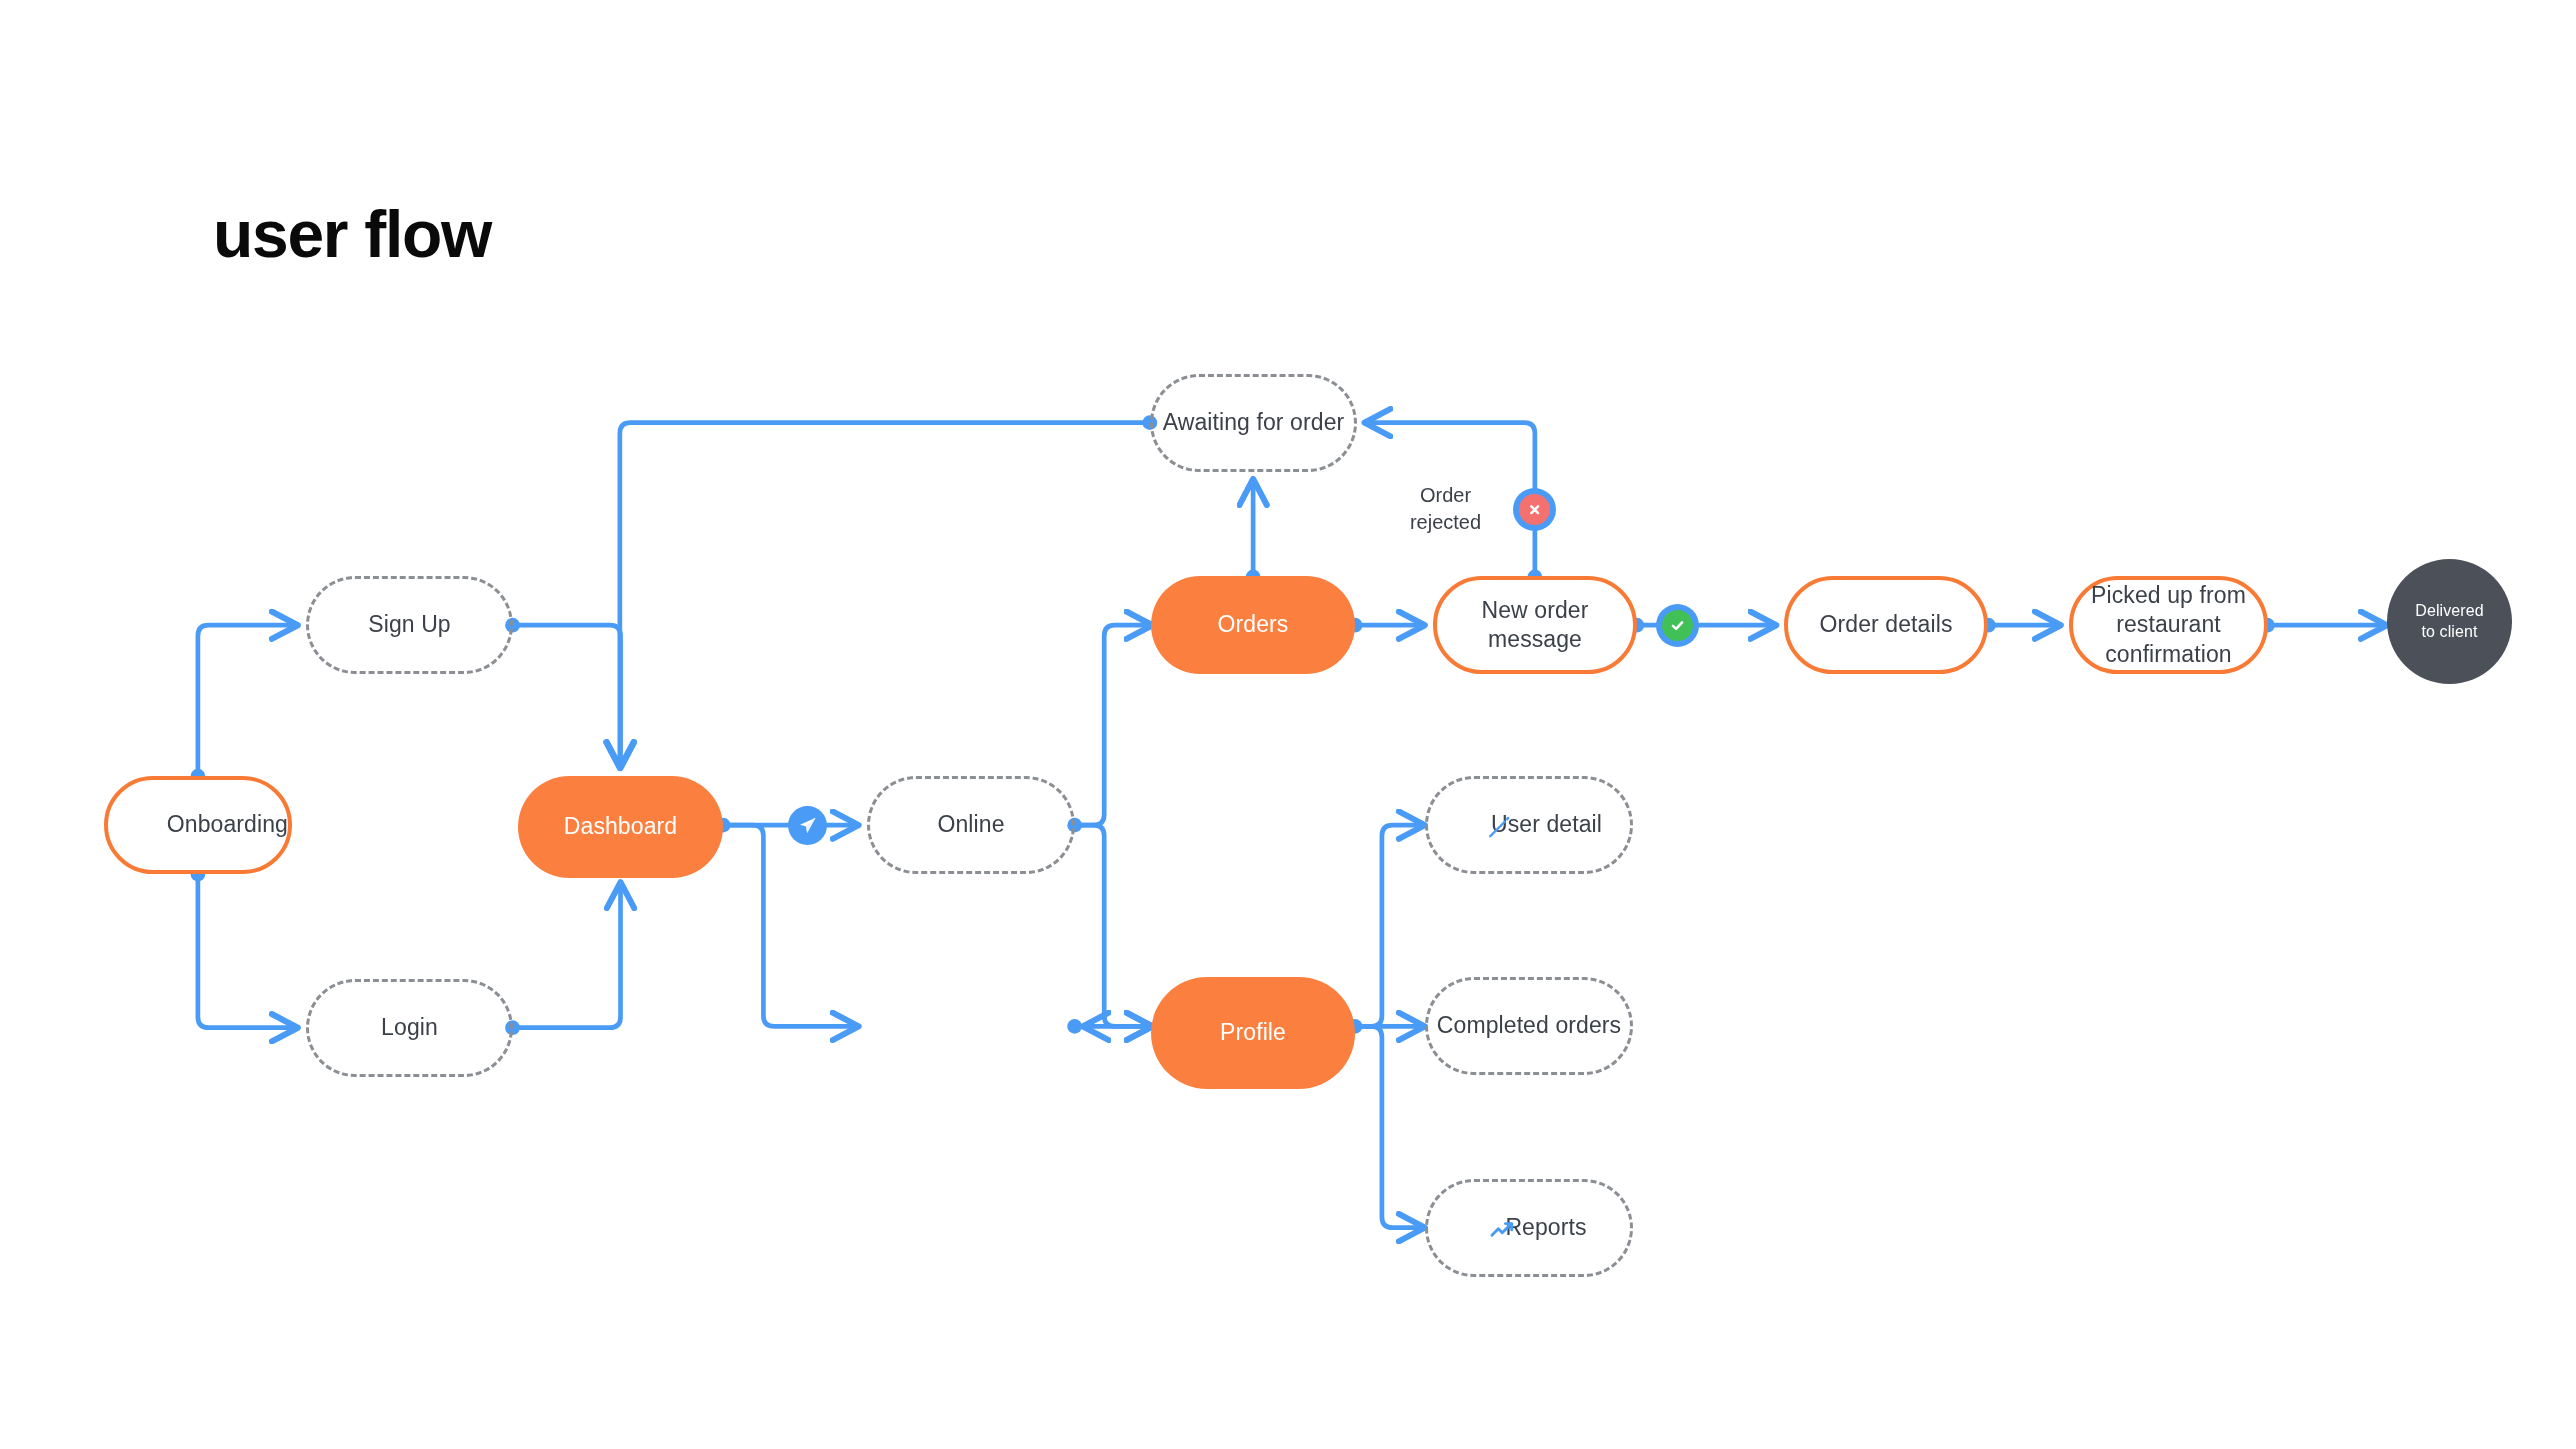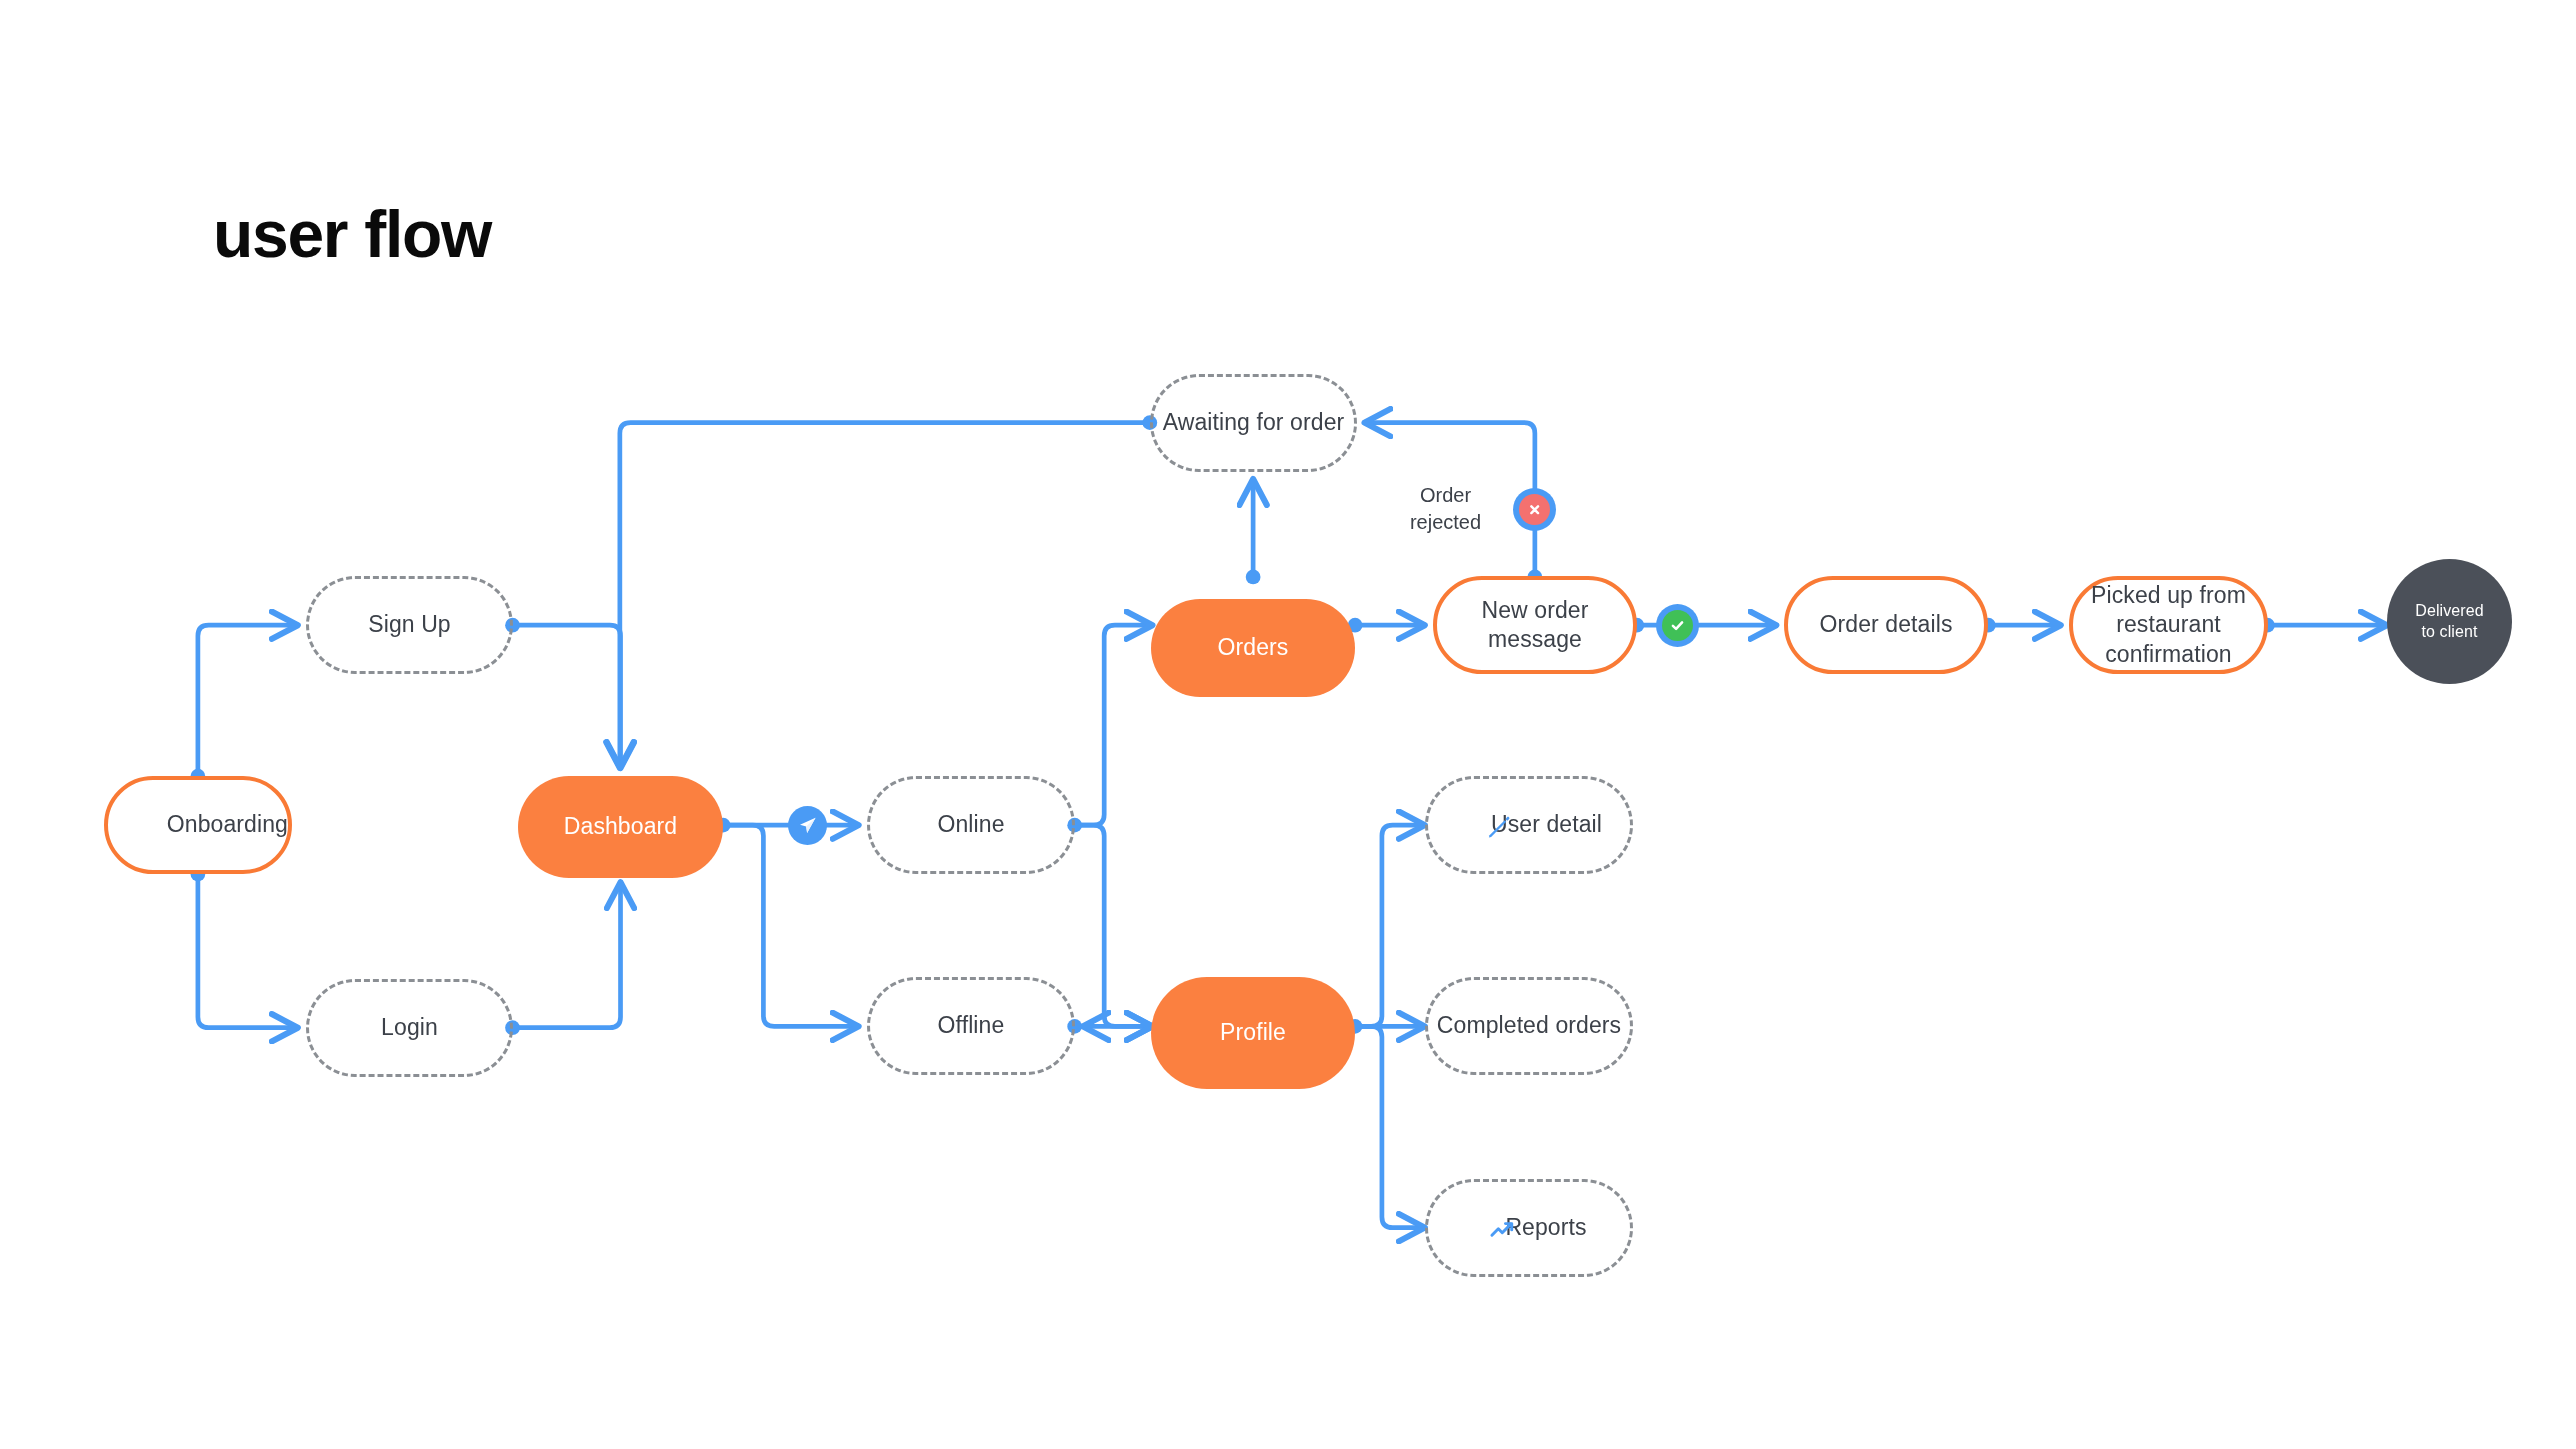--- a/index.html
+++ b/index.html
@@ -238,25 +238,22 @@
   </div>
 
   <div class="node filled" style="left:518px; top:776px; width:205px; height:102px;">
     <span class="node-label">Dashboard</span>
   </div>
 
   <div class="node dashed" style="left:867px; top:776px; width:208px; height:98px;">
     <span class="node-label">Online</span>
   </div>
 
-  <div class="node dashed" style="left:867px; top:977px; width:208px; height:98px;">
-    <span class="node-label">Offline</span>
-  </div>
-
-  <div class="node filled" style="left:1151px; top:576px; width:204px; height:98px;margin-top:23px;">
+
+  <div class="node filled" style="left:1151px; top:576px; width:204px; height:98px;">
     <span class="node-label">Orders</span>
   </div>
 
   <div class="node filled" style="left:1151px; top:977px; width:204px; height:112px;">
     <span class="node-label">Profile</span>
   </div>
 
   <div class="node dashed" style="left:1150px; top:374px; width:207px; height:98px;justify-content:center;">
     <span class="node-label">Awaiting for order</span>
   </div>

